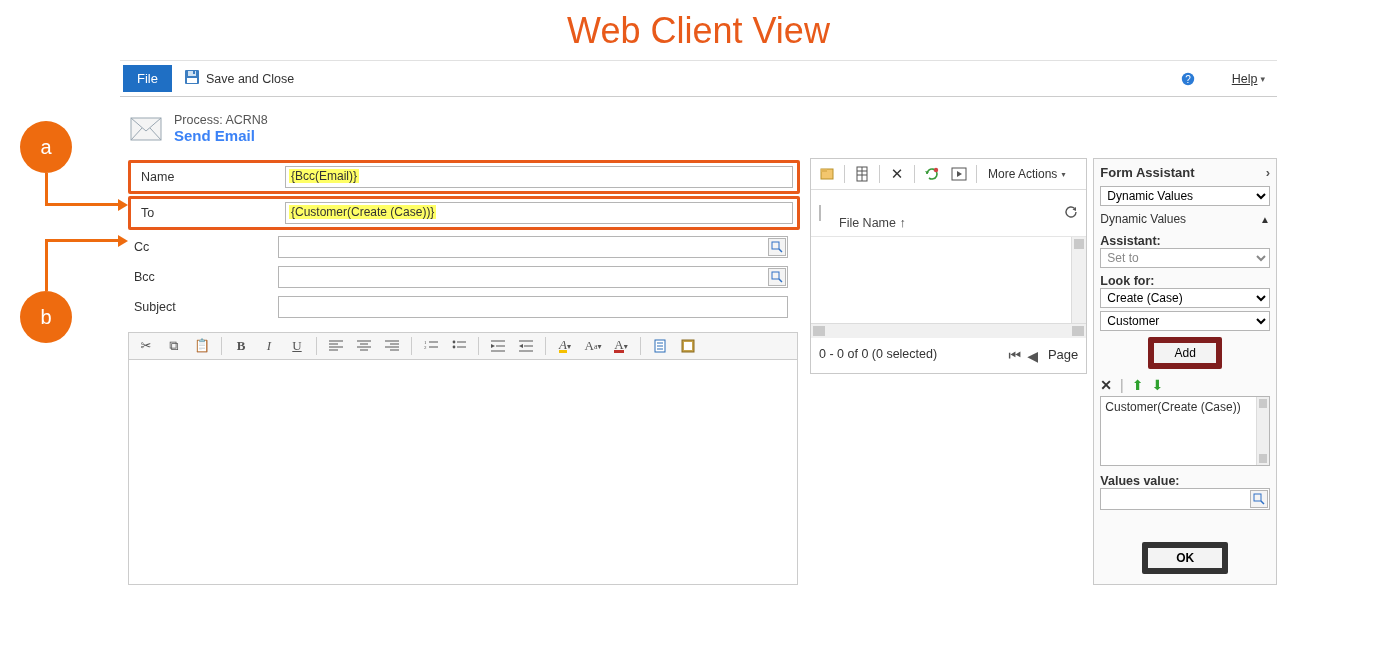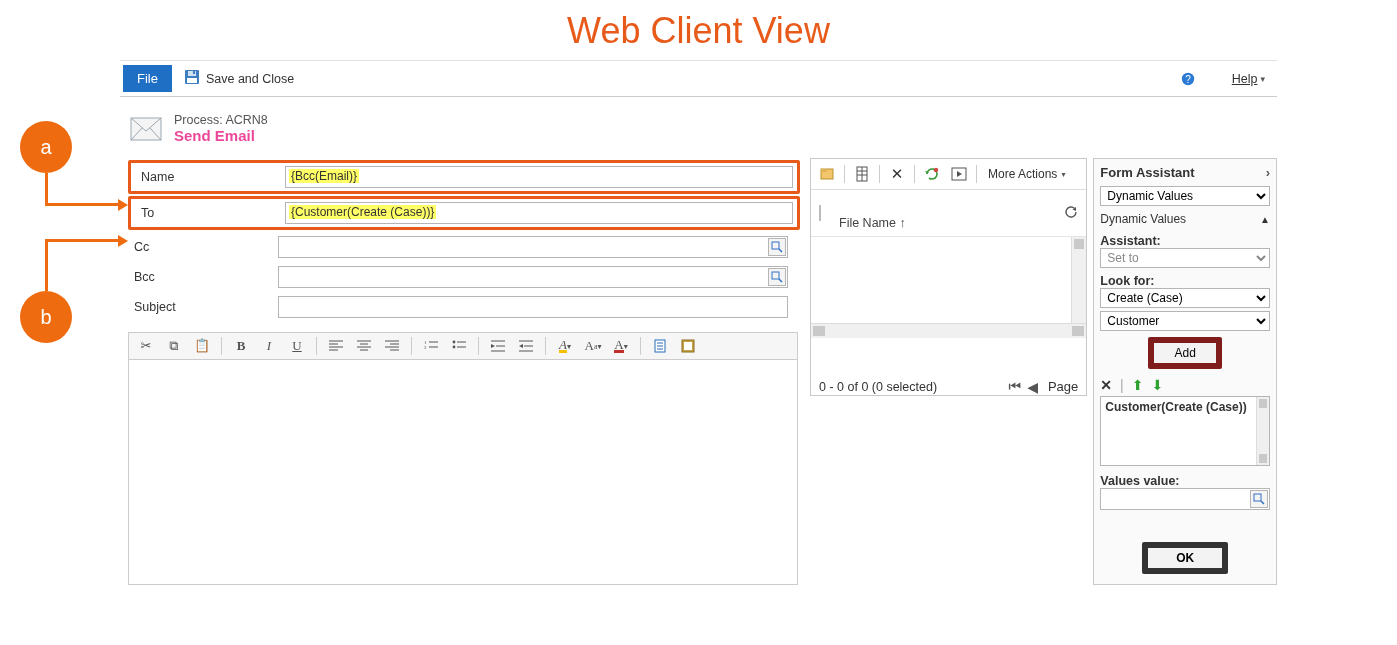--- a/index.html
+++ b/index.html
@@ -63,21 +63,21 @@
   .help-caret { font-size:9px; color:#555; }
   
   .email-header {
     display:flex;
     align-items:center;
     gap:12px;
     padding: 16px 10px 14px 10px;
   }
   .env-icon svg { display:block; }
   .proc-line { font-size:12.5px; color:#555; }
-  .send-email-title { font-size:15px; font-weight:600; color:#ec4899; }
+  .send-email-title { font-size:15px; font-weight:600; color:#3b82f6; }
   
   .form-area { padding: 0 0 0 8px; }
   .row {
     display:flex;
     align-items:center;
     padding: 4px 0;
     position:relative;
   }
   .row label {
     width: 150px;
@@ -198,46 +198,45 @@
     content:""; position:absolute; top:2px; left:2px; right:2px; height:10px;
     background:#c9c9c9;
   }
   .attach-hscroll {
     height:15px; background:#f0f0f0; border-top:1px solid #dcdcdc;
     position:relative;
   }
   .attach-hscroll::before{content:"";position:absolute;left:2px;top:2px;width:12px;bottom:2px;background:#c9c9c9;}
   .attach-hscroll::after{content:"";position:absolute;right:2px;top:2px;width:12px;bottom:2px;background:#c9c9c9;}
   .attach-footer {
-    display:flex; align-items:center;
-    padding:0 8px;
+    display:flex; 
+    padding:9px 8px;
     font-size:12.5px;
     color:#333;
-    margin-top:40px;
   }
   .pager-icons { margin-left:auto; display:flex; gap:6px; align-items:center; color:#555; font-size:14px;}
   .page-word { margin-left:10px; font-size:13px;}
   
   .fa-title { display:flex; align-items:flex-end; font-weight:600; font-size:13px; padding:2px 0 6px 0;}
   .fa-title .chev { margin-left:auto; color:#555; font-size:13px;}
   .fa-select {
     width:100%; height:20px; border:1px solid #b5b5b5; background:#fff;
     font-size:12px; padding:0 2px;
   }
   .fa-sub {
     display:flex; align-items:center;
     font-size:12px; color:#333;
     padding:6px 0 2px 0;
   }
   .fa-sub .tri { margin-left:auto; font-size:10px;}
   .fa-label { font-weight:600; font-size:12.5px; margin-top:6px;}
   .fa-box {
     border:1px solid #b5b5b5; background:#fff;
     height:70px; margin-top:3px; padding:3px 4px;
-    font-size:12px; position:relative;font-weight:bold;
+    font-size:12px; position:relative;
   }
   .fa-box .mini-scroll{ position:absolute; right:0; top:0; bottom:0; width:13px; background:#efefef; border-left:1px solid #dcdcdc;}
   .fa-box .mini-scroll::before{content:"";position:absolute;left:2px;right:2px;top:2px;height:9px;background:#c9c9c9;}
   .fa-box .mini-scroll::after{content:"";position:absolute;left:2px;right:2px;bottom:2px;height:9px;background:#c9c9c9;}
   .btn {
     border:6px solid #7f1d1d; background:#f3f3f3;
     padding:3px 20px; font-size:12px; cursor:pointer;
     border-radius:2px;
   }
   .btn-row{ text-align:center; margin-top:6px;}

